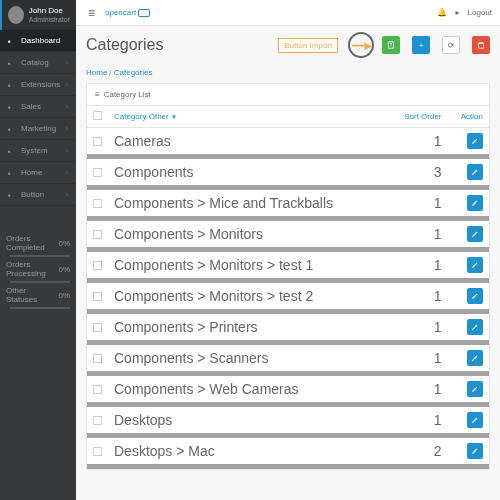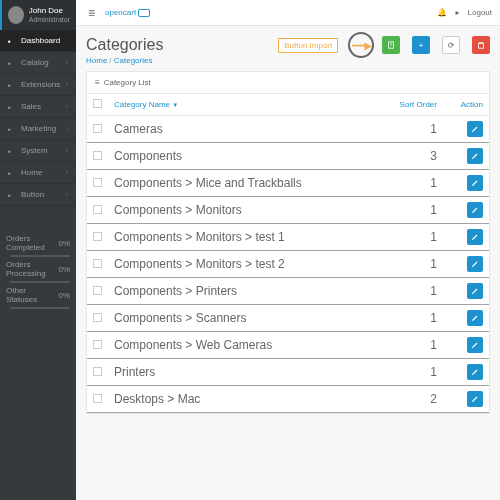--- a/index.html
+++ b/index.html
@@ -20,37 +20,37 @@
 .stat-row{display:flex;justify-content:center;font-size:7px;color:#969a9d;padding:3px 0;align-items:center}
 .stat-bar{flex:1;height:2px;background:#555;margin-left:4px}
 .main{flex:1;display:flex;flex-direction:column}
 .topbar{background:#fff;border-bottom:1px solid #e5e5e5;height:26px;display:flex;align-items:center;justify-content:space-between;padding:0 8px}
 .logo{color:#1e91cf;font-weight:normal;font-size:11px;display:flex;align-items:center;gap:2px}
 .logo-cart{display:inline-block;width:12px;height:8px;border:1px solid #1e91cf;border-radius:2px}
 .topbar-right{display:flex;align-items:center;gap:8px;font-size:8px;color:#666}
 .hamburger{color:#666;font-size:12px;cursor:pointer;padding:0 4px}
 .page-header{padding:10px 10px 6px;display:flex;justify-content:space-between;align-items:flex-start}
 .page-title{font-size:16px;color:#555;font-weight:normal}
-.breadcrumb{font-size:7px;color:#1e91cf;margin-top:2px}
+.breadcrumb{font-size:7px;color:#1e91cf;margin-top:14px}
 .breadcrumb .sep{color:#999}
 .header-actions{display:flex;align-items:center;gap:12px;position:relative}
 .btn{width:18px;height:18px;display:flex;align-items:center;justify-content:center;border-radius:2px;cursor:pointer;color:#fff}
 .btn-green{background:#4cb64c}
 .btn-blue{background:#1e91cf}
 .btn-default{background:#fff;border:1px solid #ccc;color:#666}
 .btn-red{background:#e3503e}
 .import-label{border:1px solid #f0ad4e;color:#f0ad4e;padding:2px 5px;font-size:8px;margin-right:2px;background:#fff}
 .arrow{color:#f0ad4e;font-size:10px;margin-right:-2px}
 .circle-highlight{position:absolute;width:26px;height:26px;border:2px solid #666;border-radius:50%;left:70px;top:-4px;pointer-events:none}
 .panel{margin:0 10px;background:#fff;border:1px solid #e5e5e5}
 .panel-head{padding:6px 8px;border-bottom:1px solid #e5e5e5;color:#666;display:flex;align-items:center;gap:4px}
 .table{width:100%;border-collapse:collapse}
 .table th{padding:5px 6px;border-bottom:1px solid #e5e5e5;text-align:left;font-weight:normal;color:#1e91cf;font-size:8px}
 .table th.right,.table td.right{text-align:right}
-.table td{padding:5px 6px;border-bottom:1px solid #a3a3a3;color:#666;font-size:12px}
+.table td{padding:5px 6px;border-bottom:5px solid #a3a3a3;color:#666;font-size:14px}
 .chk{width:9px;height:9px;border:1px solid #ccc;display:inline-block}
 .edit-btn{width:16px;height:16px;background:#1e91cf;border-radius:2px;display:inline-flex;align-items:center;justify-content:center;color:#fff;cursor:pointer;float:right}
 .sort-arrow{font-size:6px}
 </style>
 </head>
 <body>
 
 <div class="app">
   <div class="sidebar">
     <div class="user-box">
@@ -182,21 +182,21 @@
     </div>
     <div class="panel">
       <div class="panel-head">
         <span>≡</span>
         <span>Category List</span>
       </div>
       <table class="table">
         <thead>
             <tr>
           <th style="width:16px"><span class="chk"></span></th>
-          <th><span>Category Name</span> <span class="sort-arrow">▼</span></th>
+          <th><span>Category Other</span> <span class="sort-arrow">▼</span></th>
           <th class="right">Sort Order</th>
           <th class="right">Action</th>
         </tr>
           </thead>
         <tbody id="rows">
             <tr>
               <td><span class="chk"></span></td>
               <td>Cameras</td>
               <td class="right">1</td>
               <td class="right">
@@ -298,21 +298,21 @@
               <td class="right">
                 <span class="edit-btn">
                   <svg width="8" height="8" viewBox="0 0 10 10">
                     <path d="M1 9 L2 7 L7 2 L8 3 L3 8 Z" fill="#fff"></path>
                   </svg>
                 </span>
               </td>
             </tr>
             <tr>
               <td><span class="chk"></span></td>
-              <td>Printers</td>
+              <td>Desktops</td>
               <td class="right">1</td>
               <td class="right">
                 <span class="edit-btn">
                   <svg width="8" height="8" viewBox="0 0 10 10">
                     <path d="M1 9 L2 7 L7 2 L8 3 L3 8 Z" fill="#fff"></path>
                   </svg>
                 </span>
               </td>
             </tr>
             <tr>

